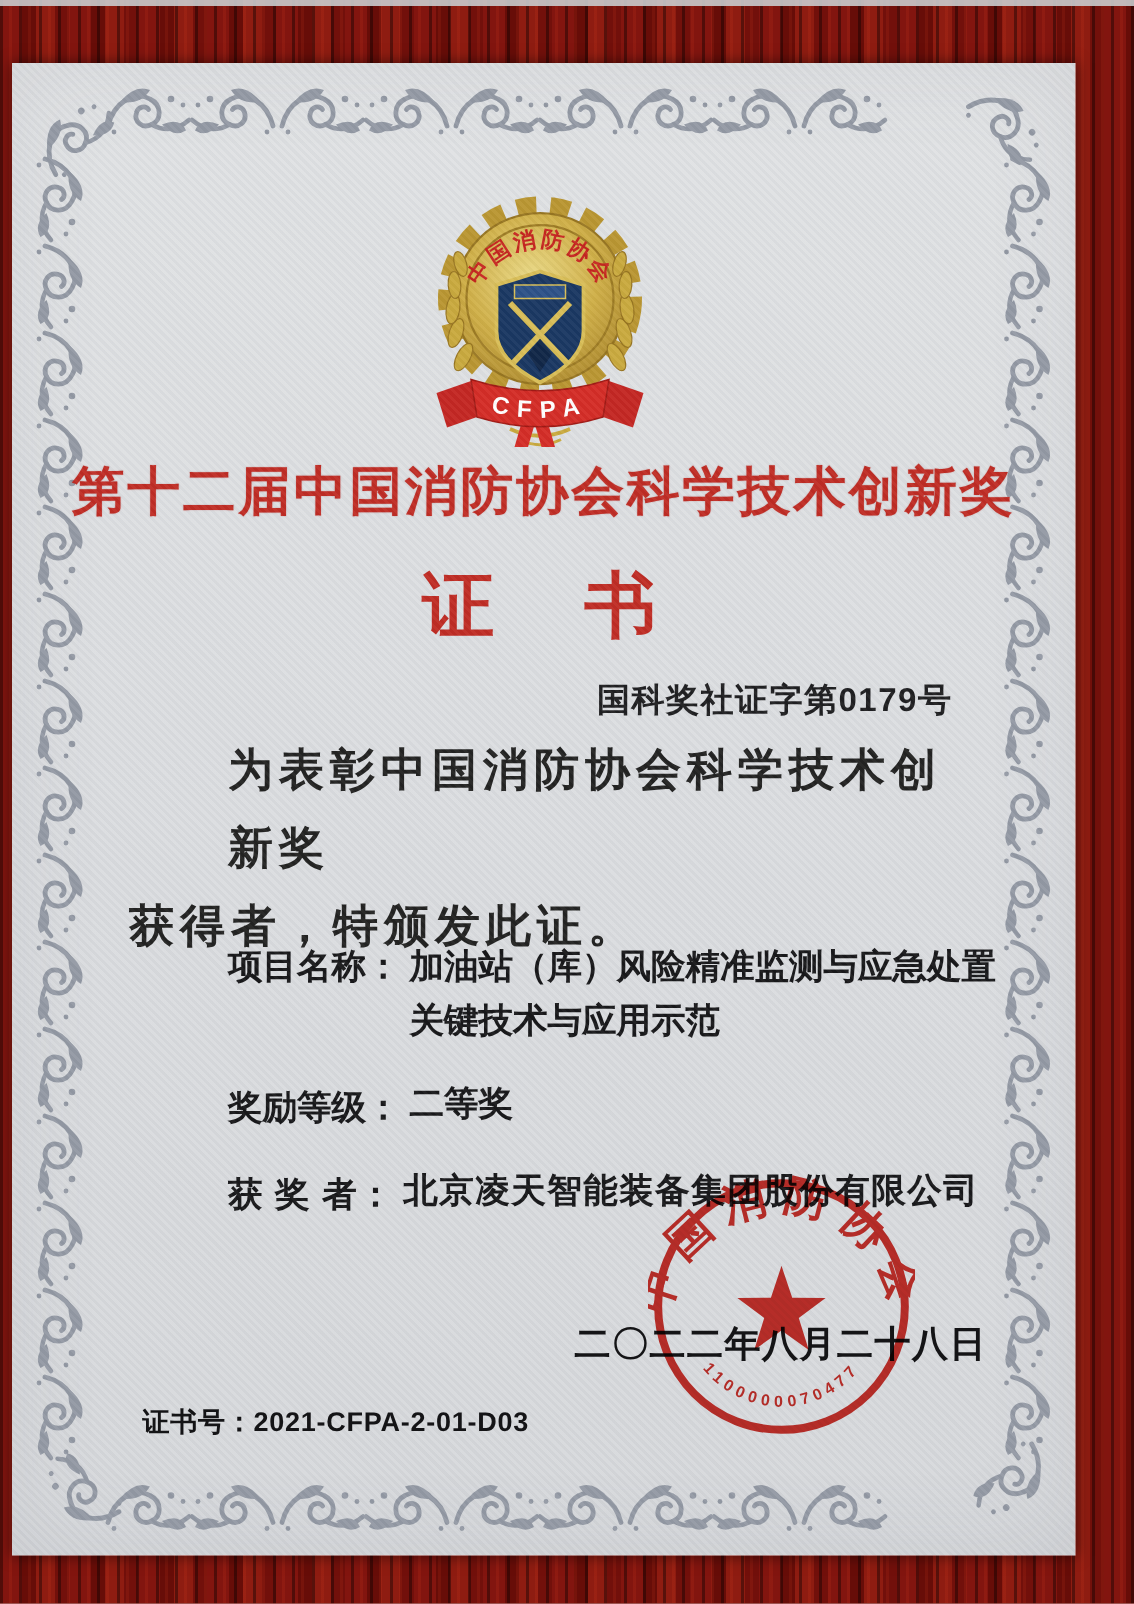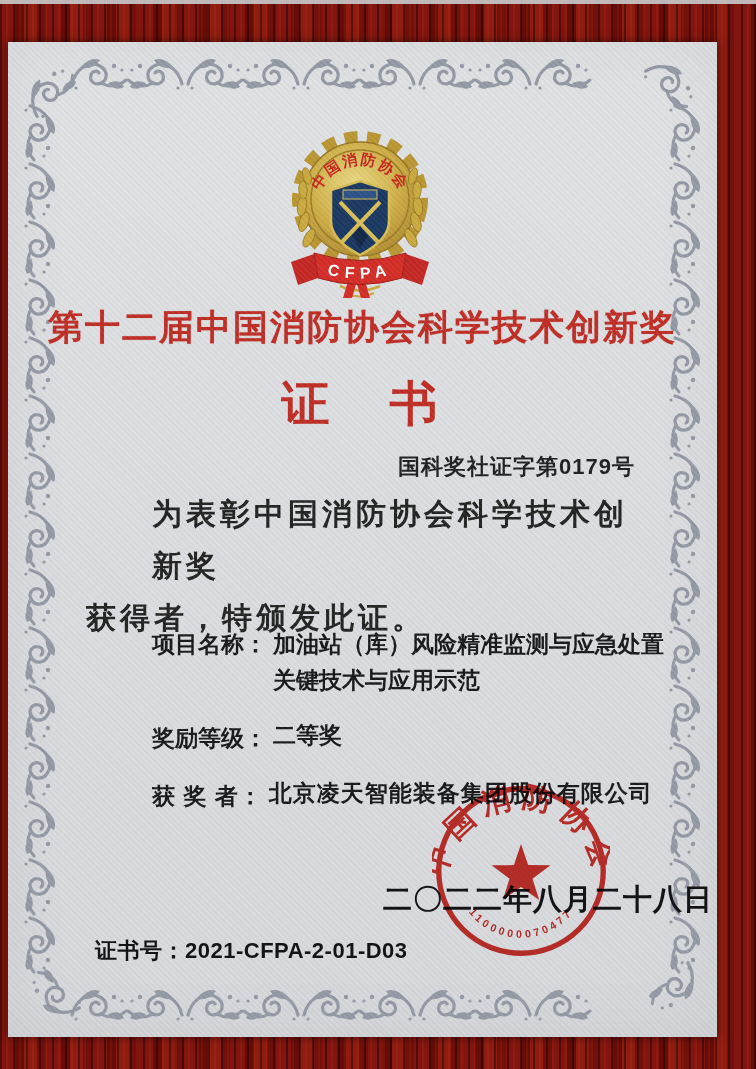--- a/index.html
+++ b/index.html
@@ -72,25 +72,25 @@
   .field .flabel{line-height:36px;}
   .field-grade{margin-top:26px;}
   .field-winner{margin-top:26px;letter-spacing:1px;}
   .seal{
     position:absolute;top:740px;left:424px;width:178px;height:178px;
     mix-blend-mode:multiply;z-index:3;
   }
   .date{
     position:absolute;top:838px;left:375px;z-index:2;
     font-family:"DejaVu Serif",serif;
-    font-size:29px;font-weight:bold;color:#141416;letter-spacing:1px;
+    font-size:24px;font-weight:bold;color:#141416;letter-spacing:1px;
   }
   .cert-no{
     position:absolute;top:894px;left:87px;z-index:2;
-    font-size:22px;font-weight:bold;color:#141416;letter-spacing:.5px;
+    font-size:18px;font-weight:bold;color:#141416;letter-spacing:.5px;
   }
 </style>
 </head>
 <body>
 
 <div class="scene">
   <div class="wood-frame"></div>
   <div class="scan-edge"></div>
 
   <div class="paper">

